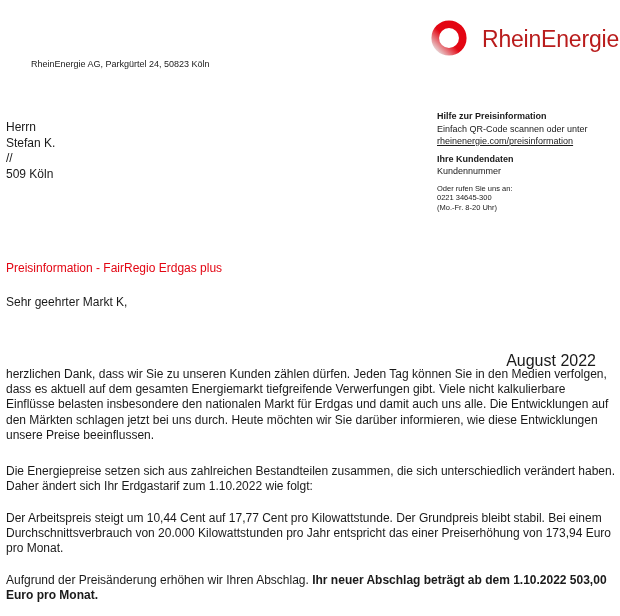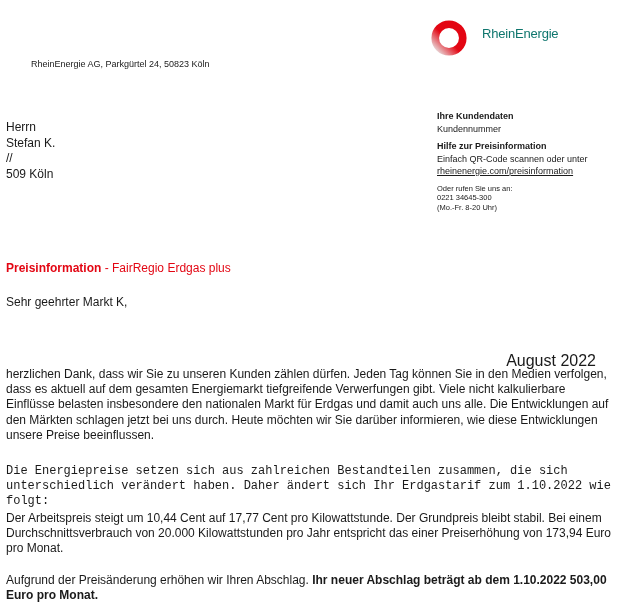--- a/index.html
+++ b/index.html
@@ -3,35 +3,35 @@
 <meta charset="utf-8">
 <style>
   html, body { margin: 0; padding: 0; background: #ffffff; }
   body {
     width: 620px; height: 616px; position: relative; overflow: hidden;
     font-family: "Liberation Sans", sans-serif; color: #1a1a1a;
   }
   .abs { position: absolute; }
   .logo { left: 428px; top: 14px; width: 190px; height: 48px; }
   .logo-ring { position: absolute; left: 2px; top: 5px; width: 38px; height: 38px; }
-  .logo-text { position: absolute; left: 54px; top: 12px; font-size: 13px; color: #0f766e; letter-spacing: -0.2px; }
+  .logo-text { position: absolute; left: 54px; top: 12px; font-size: 23px; color: #b91c1c; letter-spacing: -0.2px; }
   .sender { left: 6px; top: 59px; font-size: 9px; color: #1a1a1a; padding-left: 25px; }
   .recipient { left: 6px; top: 120px; font-size: 12px; line-height: 15.5px; }
   .info { left: 437px; top: 110px; width: 180px; font-size: 9px; line-height: 12.5px; }
   .info .hd { font-weight: bold; }
   .info .blk { margin-bottom: 5px; }
   .info a { color: #1a1a1a; text-decoration: underline; }
   .info .small { font-size: 7.5px; line-height: 9.5px; margin-top: 6px; }
   .subject { left: 6px; top: 261px; font-size: 12px; color: #e30613; }
-  .subject b { font-weight: bold; }
+  .subject b { font-weight: normal; }
   .salutation { left: 6px; top: 295px; font-size: 12px; }
   .date { right: 24px; top: 352px; font-size: 16px; }
   .body-text { left: 6px; width: 610px; font-size: 12px; line-height: 15.2px; }
   .p1 { top: 367px; }
-  .p2 { top: 464px; font-family: Liberation Mono, monospace; }
+  .p2 { top: 464px; }
   .p3 { top: 511px; }
   .p4 { top: 573px; }
   .p4 b { font-weight: bold; }
 </style>
 </head>
 <body>
 
 <div class="abs logo">
   <svg class="logo-ring" viewBox="0 0 40 40">
     <defs>
@@ -50,27 +50,27 @@
 
 <div class="abs recipient">
   <div>Herrn</div>
   <div>Stefan K.</div>
   <div>//</div>
   <div>509 Köln</div>
 </div>
 
 <div class="abs info">
   <div class="blk">
-    <div class="hd">Ihre Kundendaten</div>
-    <div>Kundennummer</div>
-  </div>
-  <div class="blk">
     <div class="hd">Hilfe zur Preisinformation</div>
     <div>Einfach QR-Code scannen oder unter</div>
     <a>rheinenergie.com/preisinformation</a>
+  </div>
+  <div class="blk">
+    <div class="hd">Ihre Kundendaten</div>
+    <div>Kundennummer</div>
   </div>
   <div class="small">
     <div>Oder rufen Sie uns an:</div>
     <div>0221 34645-300</div>
     <div>(Mo.-Fr. 8-20 Uhr)</div>
   </div>
 </div>
 
 <div class="abs subject">
   <b>Preisinformation</b><span> - FairRegio Erdgas plus</span>

